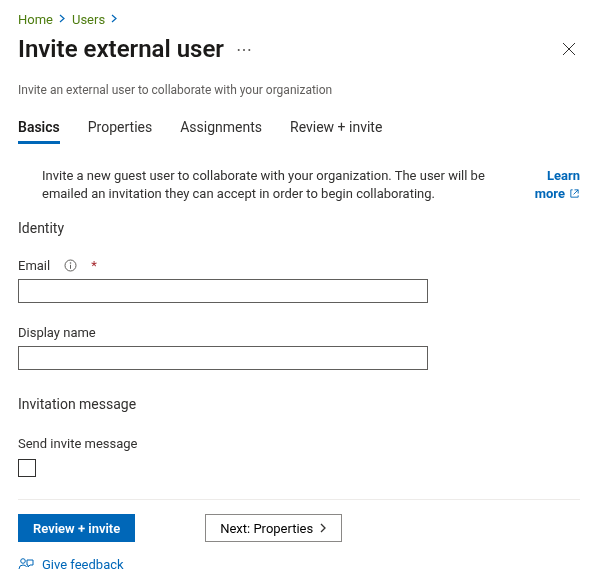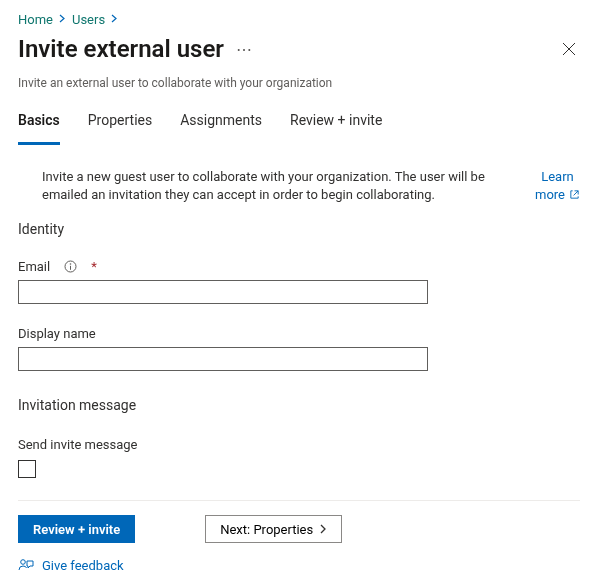--- a/index.html
+++ b/index.html
@@ -13,43 +13,43 @@
       padding: 12px 18px;
       position: relative;
     }
     .breadcrumb {
       display: flex;
       align-items: center;
       gap: 6px;
       font-size: 13px;
       margin-bottom: 8px;
     }
-    .breadcrumb a { color: #0f766e; text-decoration: none; }
+    .breadcrumb a { color: #4d7c0f; text-decoration: none; }
     .breadcrumb .chev { color: #0067b8; font-size: 10px; }
     .title-row {
       display: flex;
       align-items: center;
       justify-content: space-between;
     }
     .title-left { display: flex; align-items: center; gap: 12px;}
     h1 { font-size: 24px; font-weight: 600; color: #1b1a19; }
     .dots { color: #605e5c; font-size: 16px; letter-spacing: 1px; cursor: pointer;}
     .close-x { cursor: pointer; padding: 4px; }
     .close-x svg { display: block; }
-    .subtitle { font-size: 12px; color: #605e5c; margin-top: 13px; }
+    .subtitle { font-size: 12px; color: #605e5c; margin-top: 20px; }
     .tabs {
       display: flex;
       gap: 28px;
       margin-top: 22px;
       border-bottom: 1px solid transparent;
     }
     .tab {
       font-size: 14px;
       color: #323130;
-      padding-bottom: 14px;
+      padding-bottom: 6px;
       cursor: pointer;
       border-bottom: 3px solid transparent;
     }
     .tab.active {
       font-weight: 600;
       border-bottom-color: #0067b8;
       color: #1b1a19;
     }
     .desc-row {
       display: flex;
@@ -60,22 +60,23 @@
       margin-left: 24px;
     }
     .desc-text { font-size: 13px; color: #323130; max-width: 500px; line-height: 1.35;}
     .learn-more {
       color: #0067b8;
       text-decoration: none;
       font-size: 13px;
       white-space: nowrap;
       display: inline-flex;
       flex-direction: column;
-      align-items: center;
+      align-items: flex-end;
       line-height: 1.35;
+      font-weight: bold;
     }
     .learn-more .ext { display: inline-flex; align-items: center; gap: 4px;}
     .section-h { font-size: 14px; font-weight: 400; margin-top: 18px; }
     .field-label {
       font-size: 13px;
       margin-top: 22px;
       display: flex;
       align-items: center;
       gap: 14px;
     }

